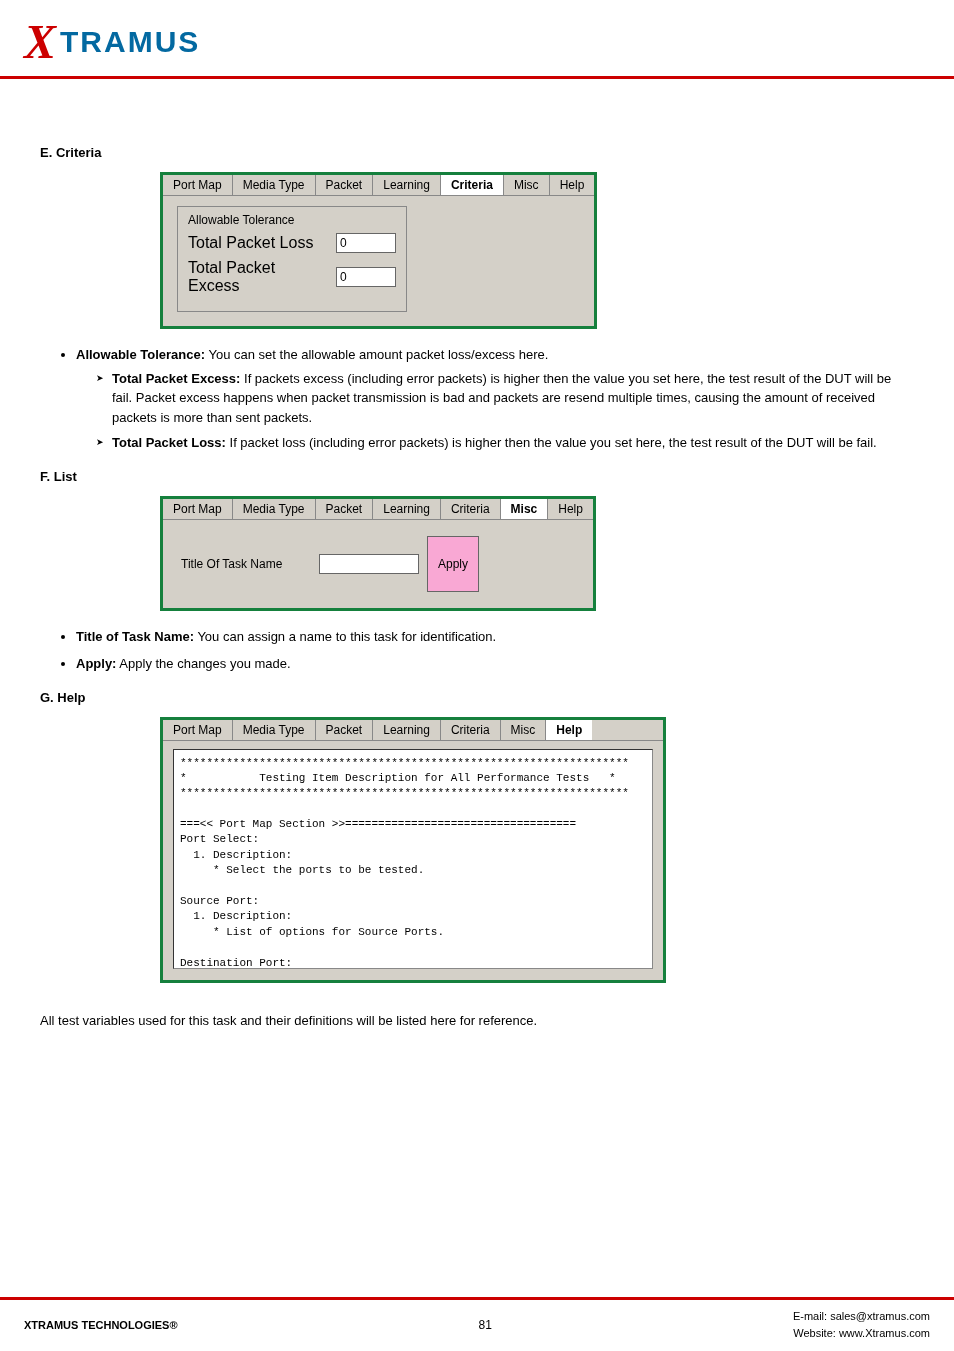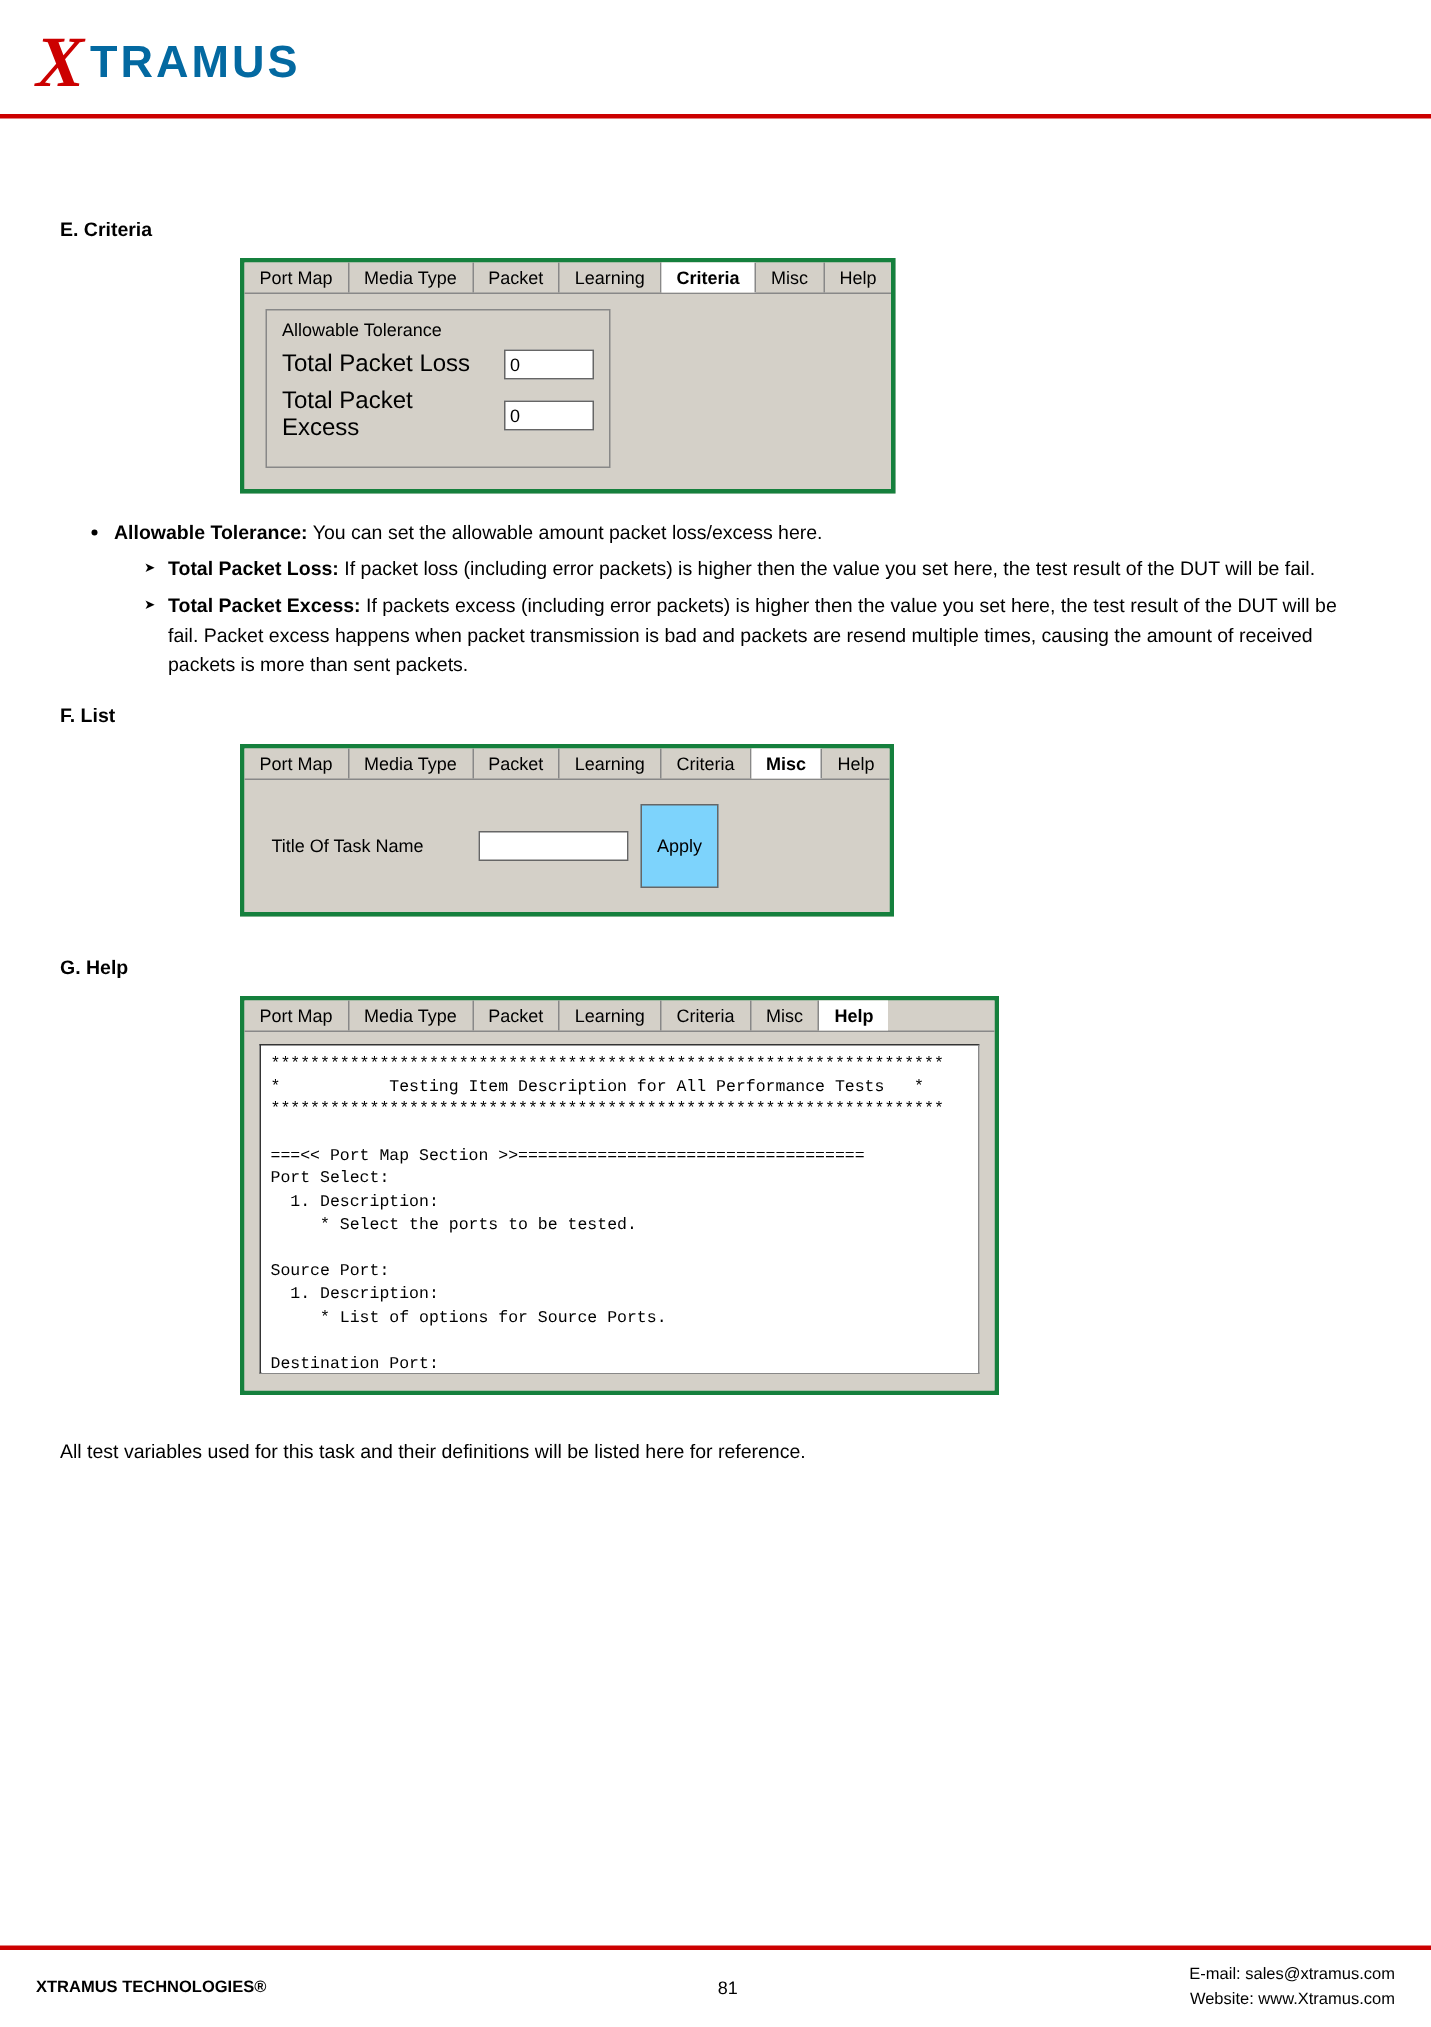--- a/index.html
+++ b/index.html
@@ -130,21 +130,21 @@
     .misc-input {
       width: 100px;
       height: 20px;
       border: 1px solid #666;
       background: #fff;
       font-size: 12px;
     }
     .apply-btn {
       padding: 20px 10px;
       font-size: 12px;
-      background: #7dd3fc;
+      background: #f9a8d4;
       border: 1px solid #666;
       cursor: pointer;
     }
 
     
     .bullet-list {
       list-style: disc;
       padding-left: 36px;
       margin-bottom: 16px;
     }
@@ -259,26 +259,26 @@
       </div>
     </div>
 
     
     <ul class="bullet-list">
       <li>
         <span class="bold">Allowable Tolerance:</span>
         <span> You can set the allowable amount packet loss/excess here.</span>
         <ul class="sub-list">
           <li>
+            <span class="bold">Total Packet Excess:</span>
+            <span> If packets excess (including error packets) is higher then the value you set here, the test result of the DUT will be fail. Packet excess happens when packet transmission is bad and packets are resend multiple times, causing the amount of received packets is more than sent packets.</span>
+          </li>
+          <li>
             <span class="bold">Total Packet Loss:</span>
             <span> If packet loss (including error packets) is higher then the value you set here, the test result of the DUT will be fail.</span>
-          </li>
-          <li>
-            <span class="bold">Total Packet Excess:</span>
-            <span> If packets excess (including error packets) is higher then the value you set here, the test result of the DUT will be fail. Packet excess happens when packet transmission is bad and packets are resend multiple times, causing the amount of received packets is more than sent packets.</span>
           </li>
         </ul>
       </li>
     </ul>
   </div>
 
   <div>
     <div class="section-header">F. List</div>
 
     
@@ -295,20 +295,30 @@
       <div class="widget-body">
         <div class="misc-row">
           <span class="misc-label">Title Of Task Name</span>
           <input class="misc-input" type="text" value="" style="">
           <button class="apply-btn">Apply</button>
         </div>
       </div>
     </div>
 
     
+    <ul class="bullet-list">
+      <li>
+        <span class="bold">Title of Task Name:</span>
+        <span> You can assign a name to this task for identification.</span>
+      </li>
+      <li>
+        <span class="bold">Apply:</span>
+        <span> Apply the changes you made.</span>
+      </li>
+    </ul>
   </div>
 
   <div>
     <div class="section-header">G. Help</div>
 
     
     <div class="tab-widget" style="min-width:500px;">
       <div class="tab-bar">
         <div class="tab">Port Map</div>
         <div class="tab">Media Type</div>

